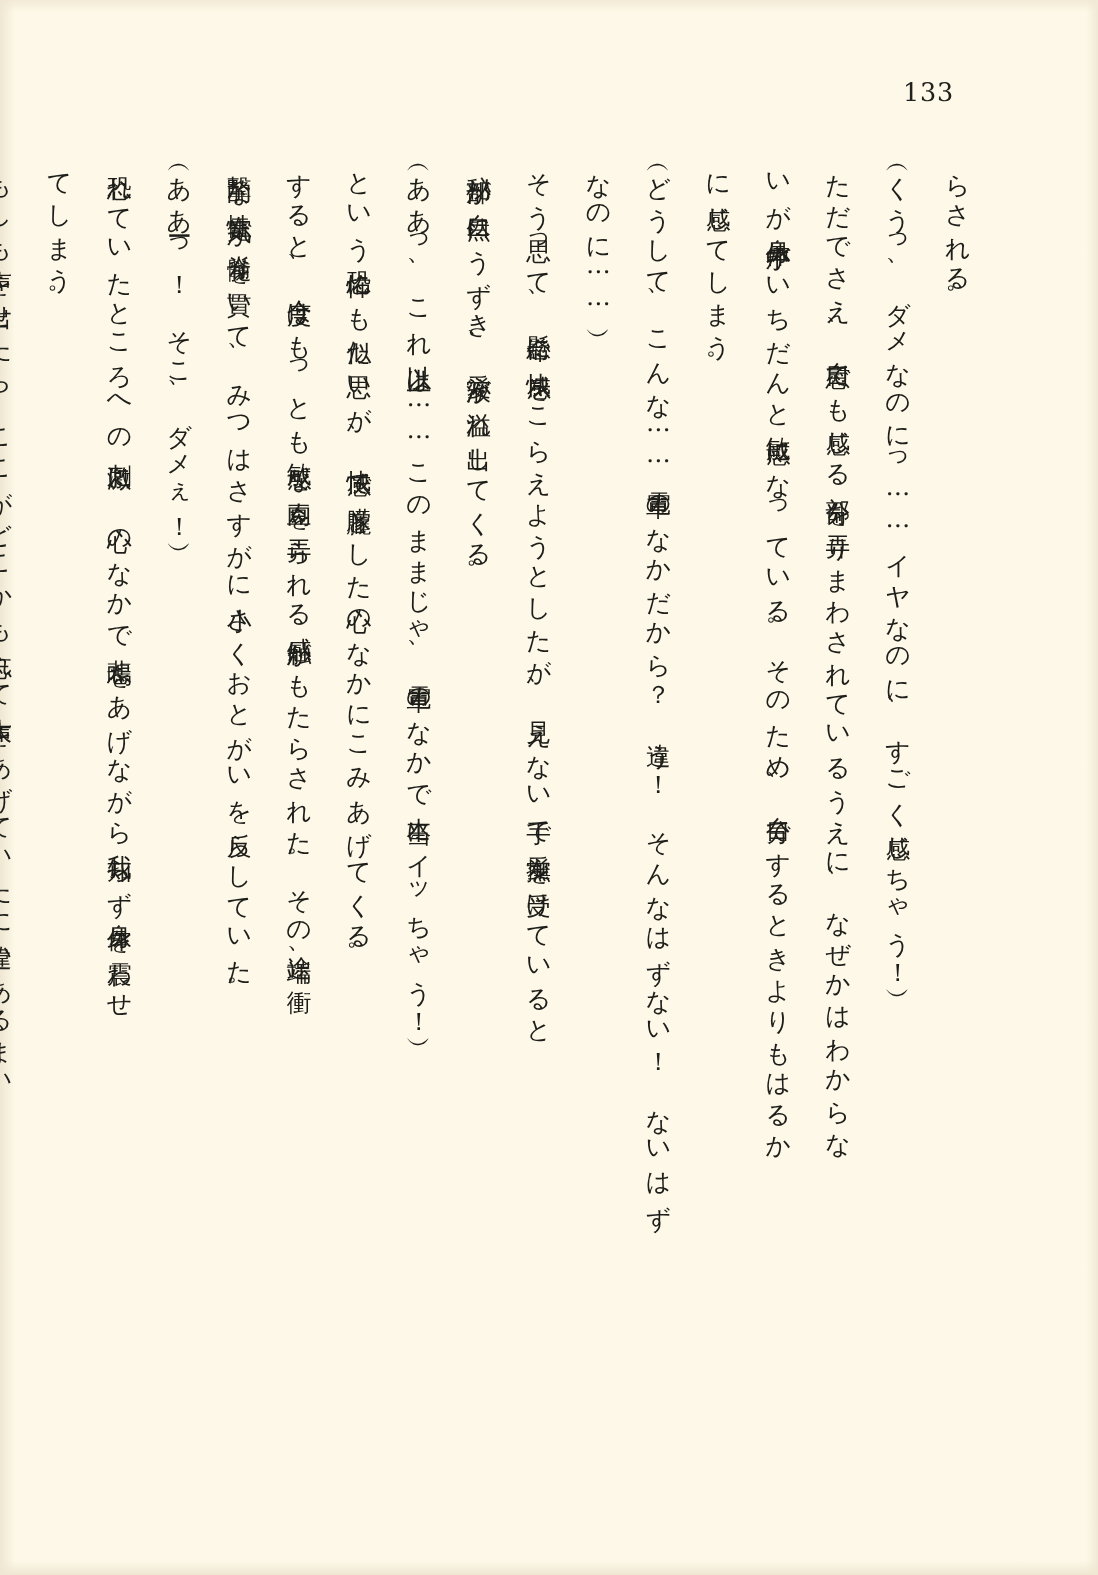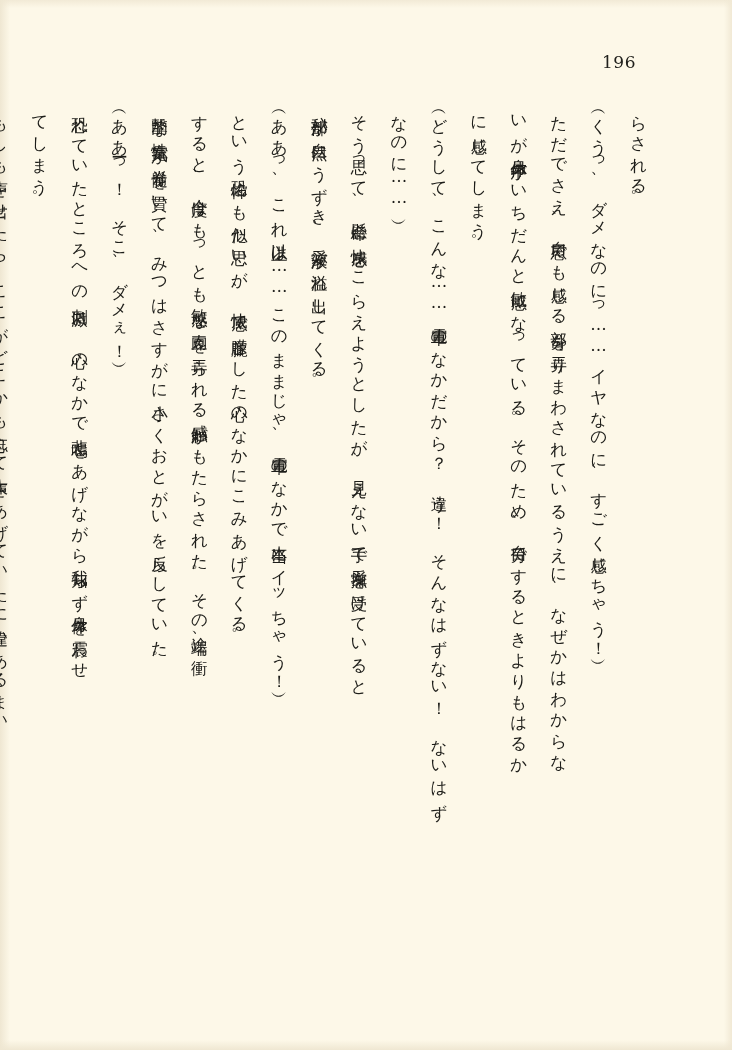--- a/index.html
+++ b/index.html
@@ -84,21 +84,21 @@
 </style>
 </head>
 <body>
 
 <div class="page">
   <div class="edge-top"></div>
   <div class="edge-left"></div>
   <div class="edge-right"></div>
   <div class="edge-bottom"></div>
 
-  <div class="page-number">196</div>
+  <div class="page-number">133</div>
 
   <div class="text-block" id="text-block">
       <p>らされる。</p>
       <p>（くうっ、ダメなのにっ……イヤなのに、すごく感じちゃう！）</p>
       <p>ただでさえ、自慰でも感じる部分を弄りまわされているうえに、なぜかはわからな</p>
       <p>いが身体中がいちだんと敏感になっている。そのため、自分でするときよりもはるか</p>
       <p>に感じてしまう。</p>
       <p>（どうして、こんな……電車のなかだから？　違う！　そんなはずない！　ないはず</p>
       <p>なのに……）</p>
       <p>そう思って、懸命に快感をこらえようとしたが、見えない手で愛撫を受けていると</p>

